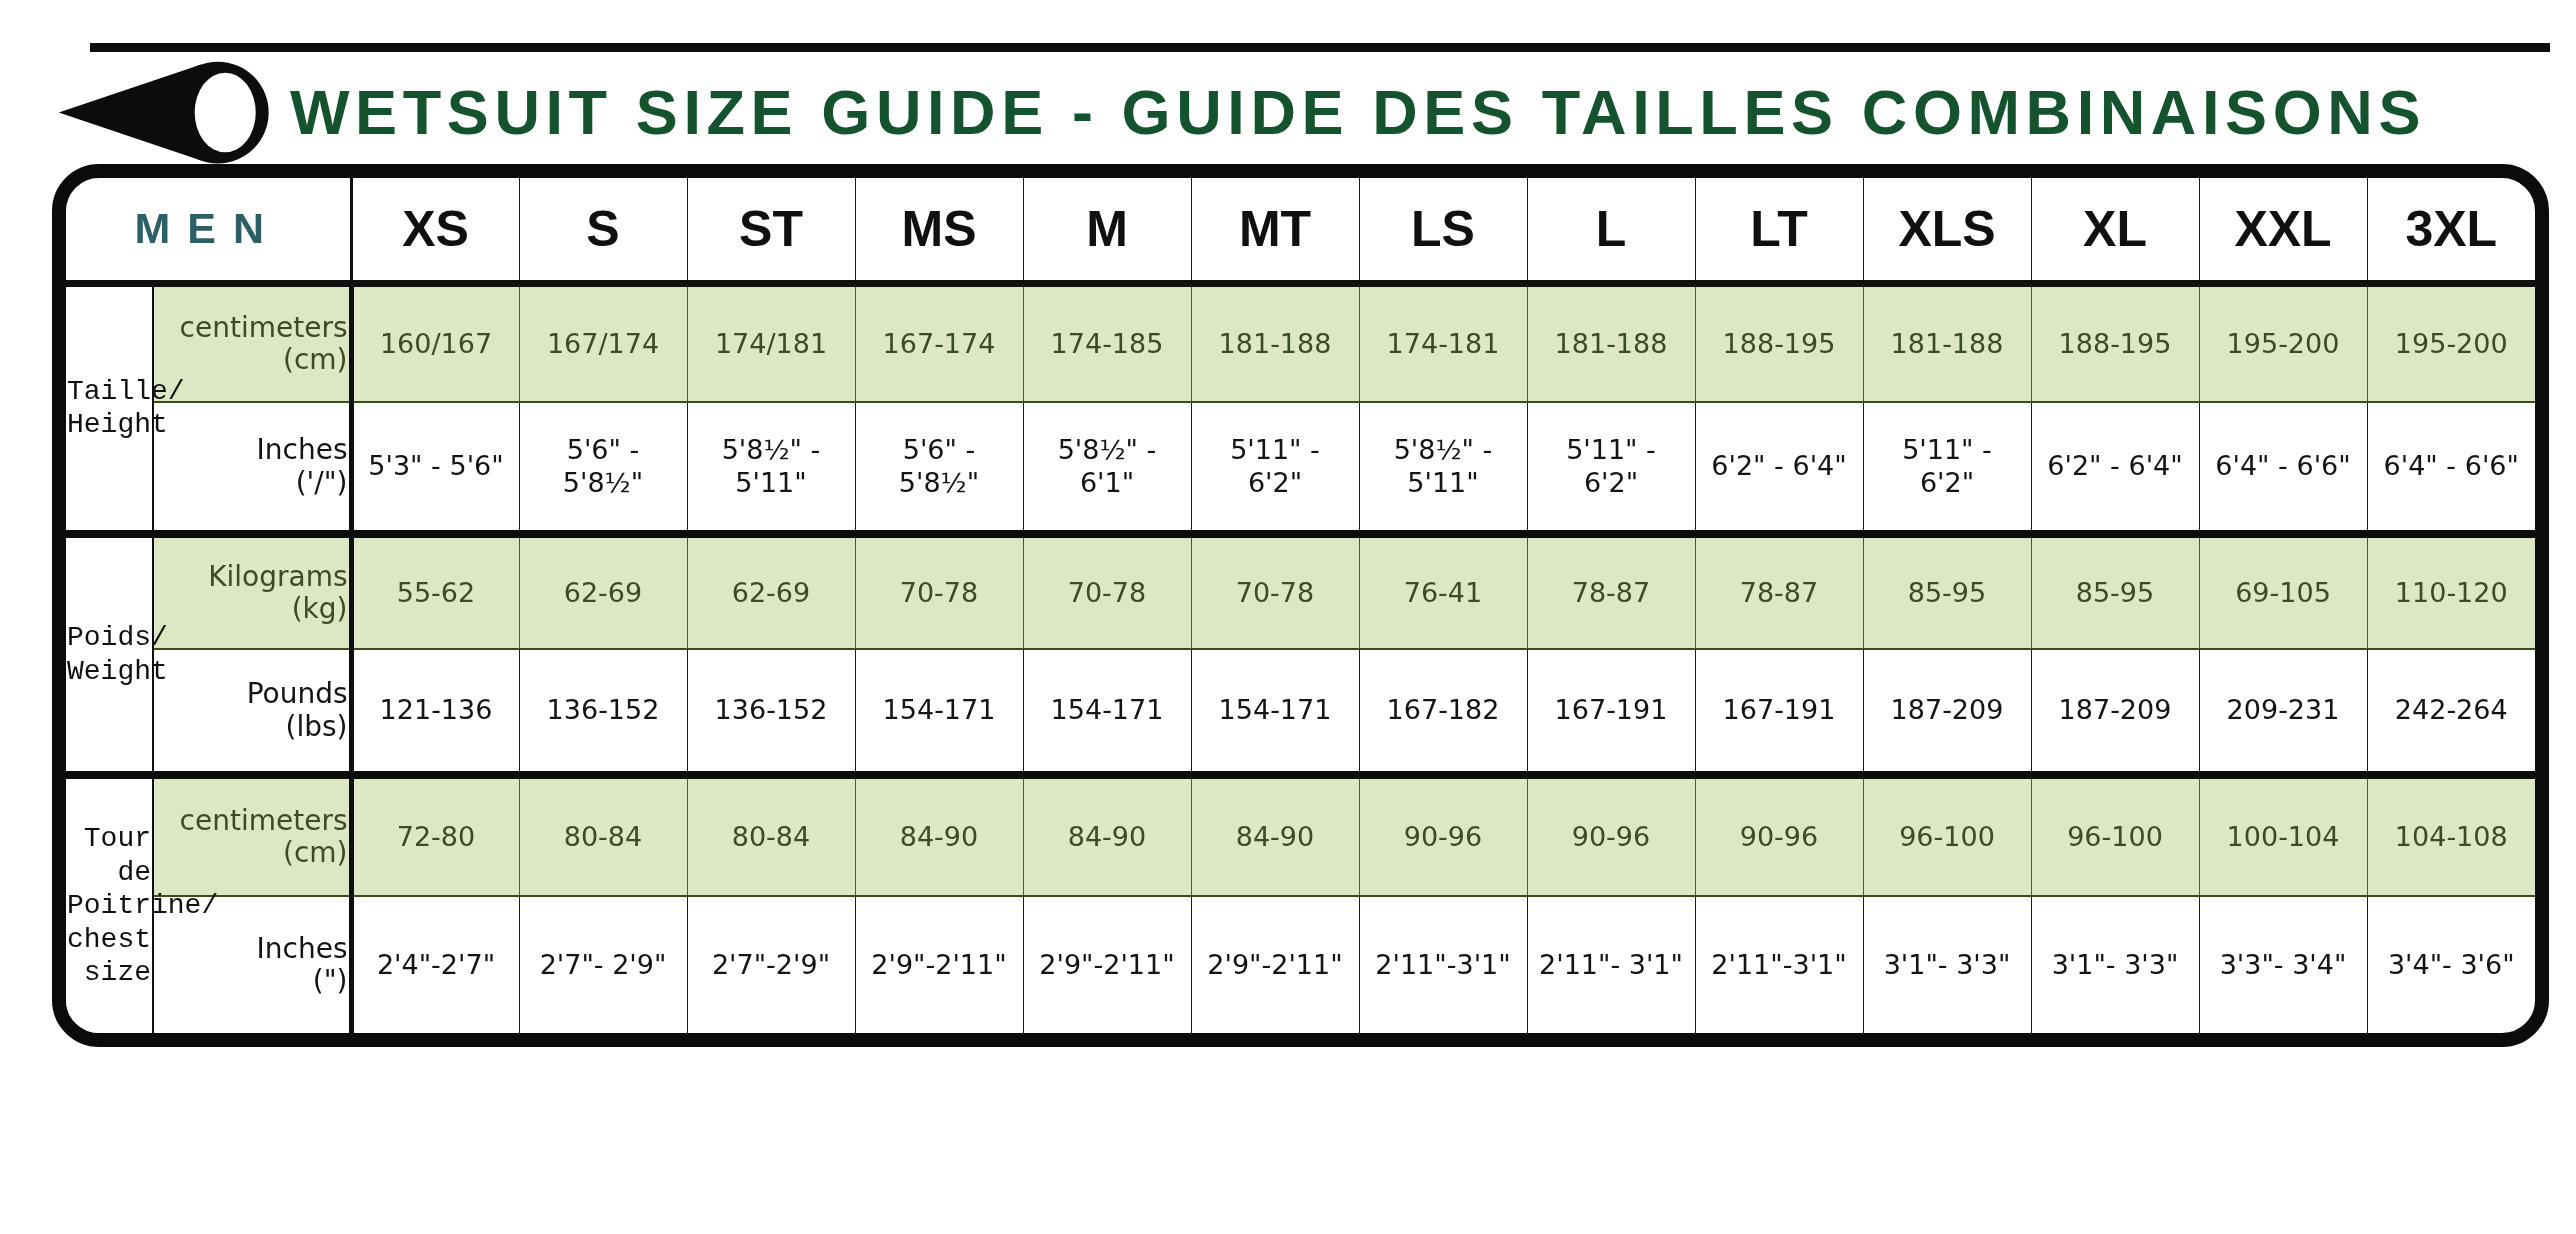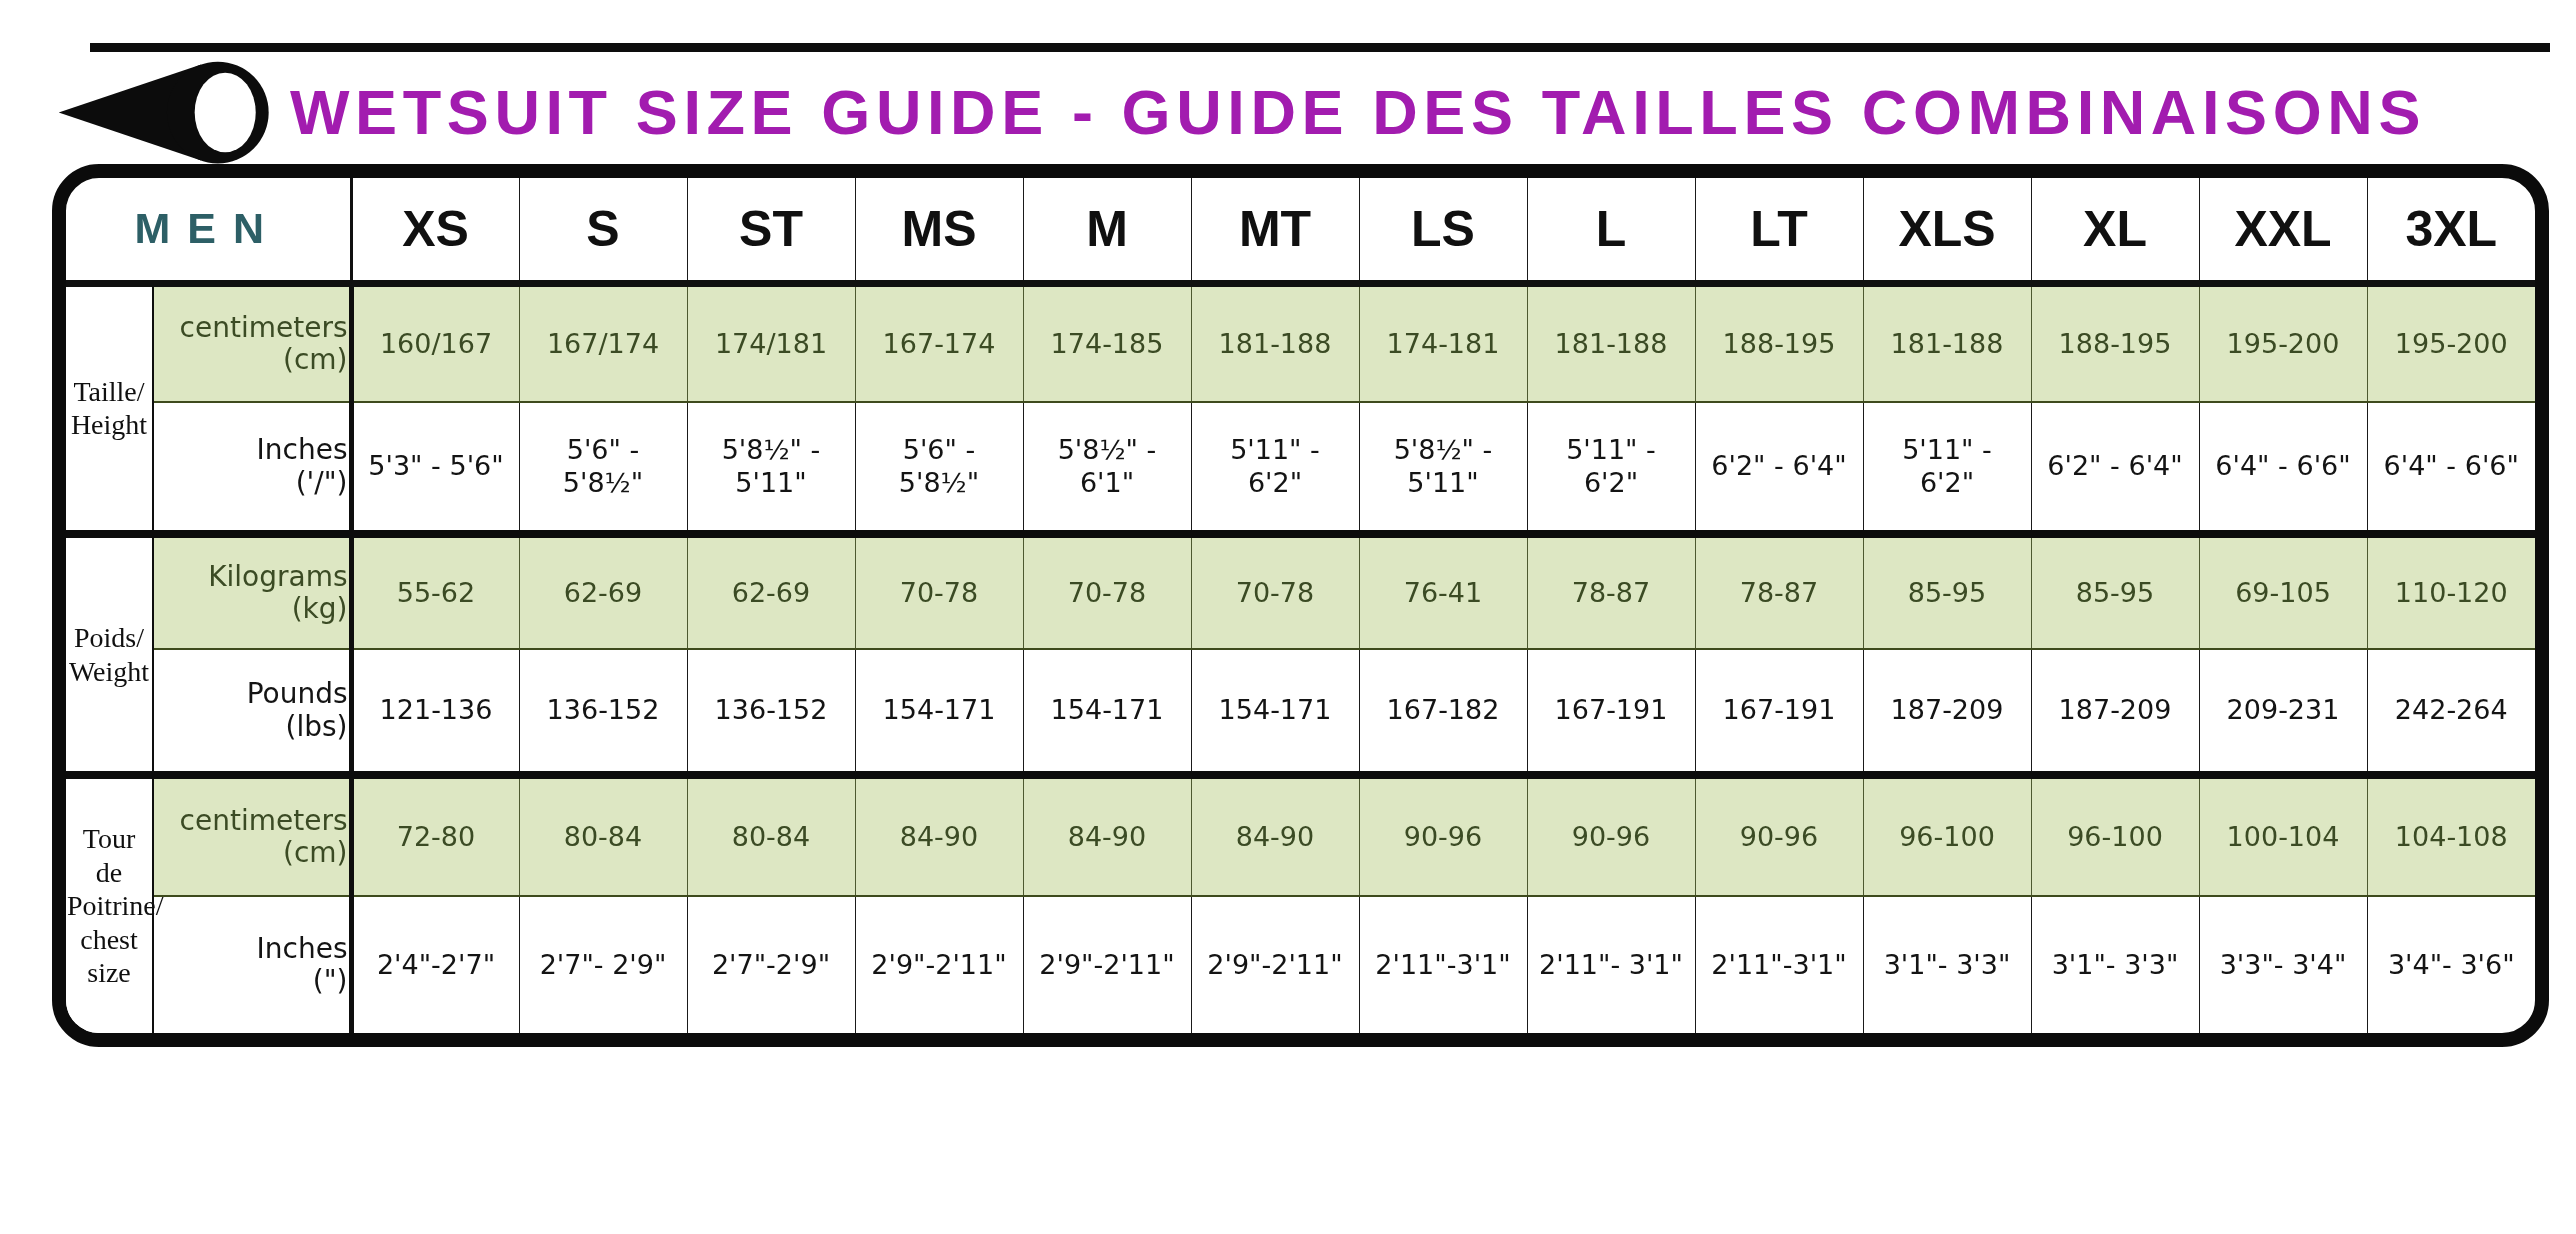--- a/index.html
+++ b/index.html
@@ -6,21 +6,21 @@
   .page{
     position:relative;width:2576px;height:1234px;background:#ffffff;
     font-family:"Liberation Sans",sans-serif;overflow:hidden;
   }
   
   .top-rule{position:absolute;left:90px;right:26px;top:43px;height:8.5px;background:#0d0d0d;}
   
   .brand-row{position:absolute;left:55px;top:55px;right:22.6px;display:flex;align-items:center;}
   .logo{width:222px;height:115px;flex:0 0 auto;margin-right:13px;}
   .title{
-    font-size:63px;font-weight:bold;letter-spacing:5.6px;color:#a21caf;
+    font-size:63px;font-weight:bold;letter-spacing:5.6px;color:#14532d;
     white-space:nowrap;line-height:1;
   }
   
   .table-frame{
     position:absolute;left:52px;top:164px;width:2469px;
     border:14px solid #0b0b0b;border-radius:47px;overflow:hidden;background:#ffffff;
   }
   table.size-table{width:100%;border-collapse:collapse;table-layout:fixed;}
   col.c-label{width:87px;}
   col.c-unit{width:198px;}
@@ -31,22 +31,22 @@
   tbody tr:nth-child(4){height:126px;}
   tbody tr:nth-child(5){height:121px;}
   tbody tr:nth-child(6){height:137px;}
 
   th,td{border-right:1.9px solid #1a1a1a;vertical-align:middle;}
   th:last-child,td:last-child{border-right:none;margin-top:28px;}
   thead th{border-bottom:7.5px solid #101010;font-size:50px;color:#101010;text-align:center;}
   th.men{font-size:43px;color:#2D5F66;letter-spacing:17px;border-right:3.8px solid #101010;}
 
   td.group-label{
-    font-family:Liberation Serif, serif;font-size:28px;color:#101010;
-    text-align:center;white-space:pre-line;line-height:1.2;
+    font-family:Liberation Mono, monospace;font-size:28px;color:#101010;
+    text-align:right;white-space:pre-line;line-height:1.2;
     background:#ffffff;border-right:2.8px solid #0e0e0e;
   }
   td.unit{
     font-family:"DejaVu Sans",sans-serif;font-size:28px;color:#141414;
     text-align:right;white-space:pre-line;line-height:1.15;
     border-right:5.6px solid #0e0e0e;
   }
   td.val{
     font-family:"DejaVu Sans",sans-serif;font-size:27px;color:#141414;
     text-align:center;padding:1.9px 7.5px;line-height:1.2;

